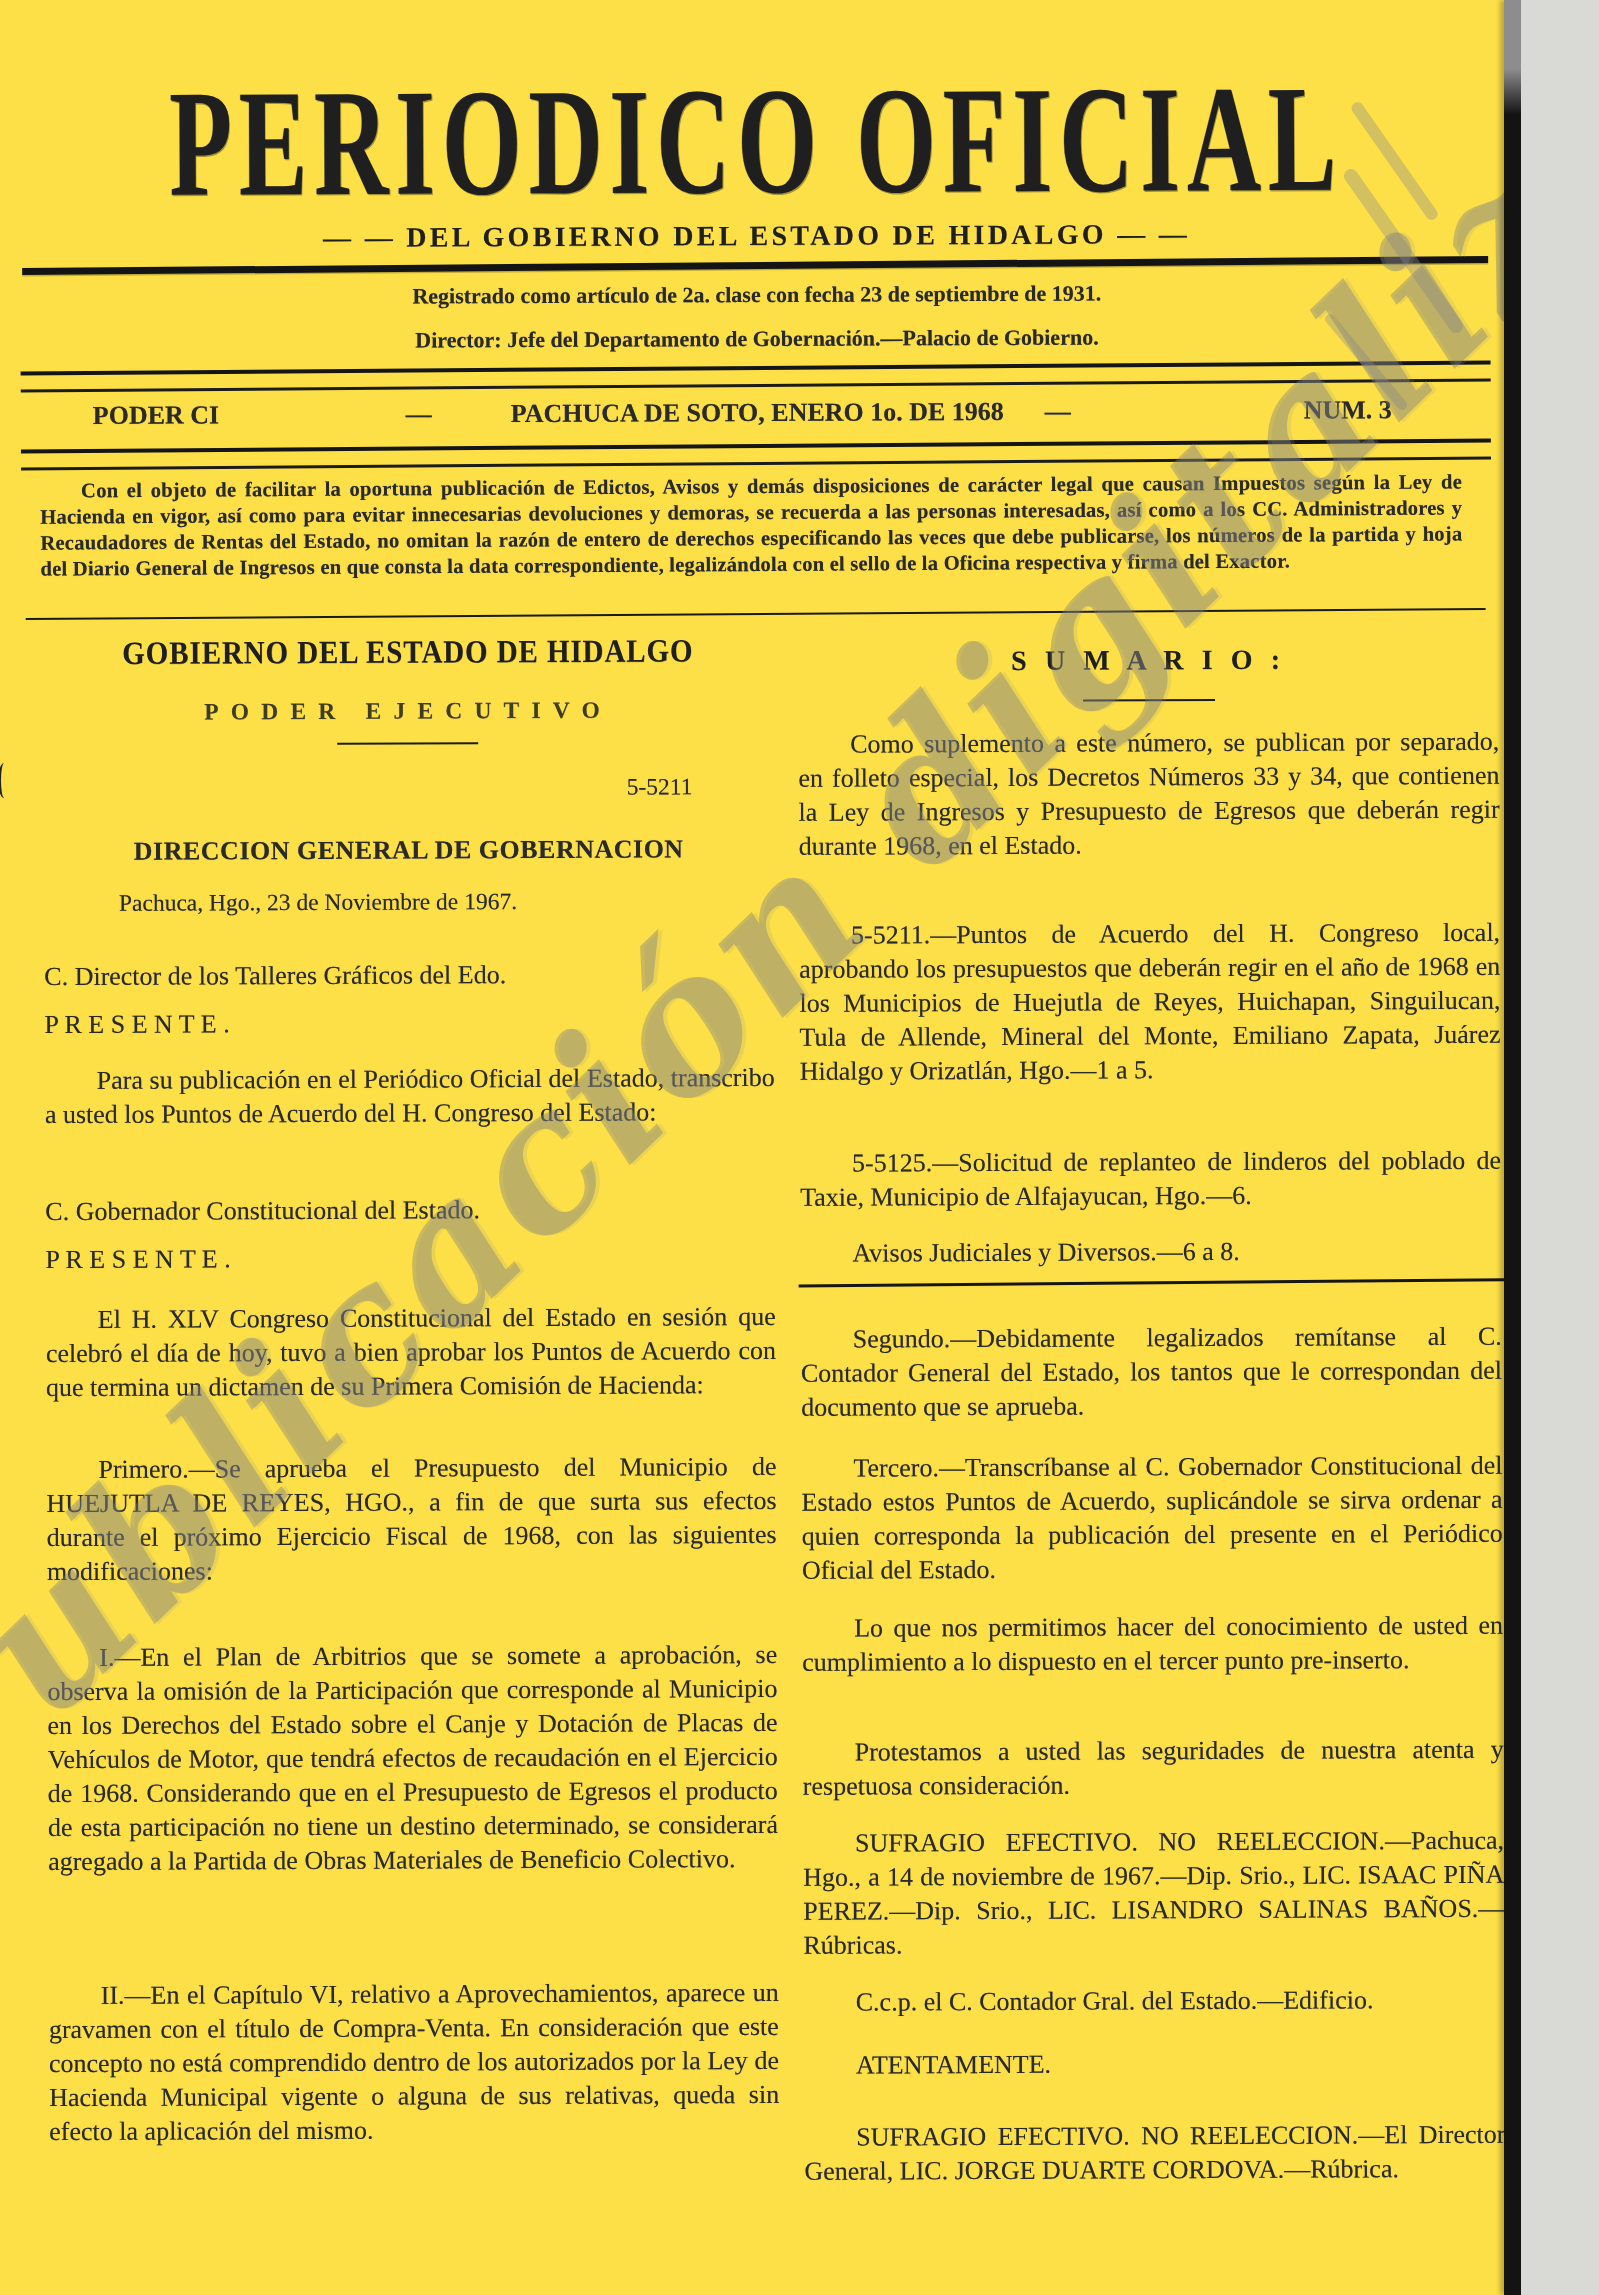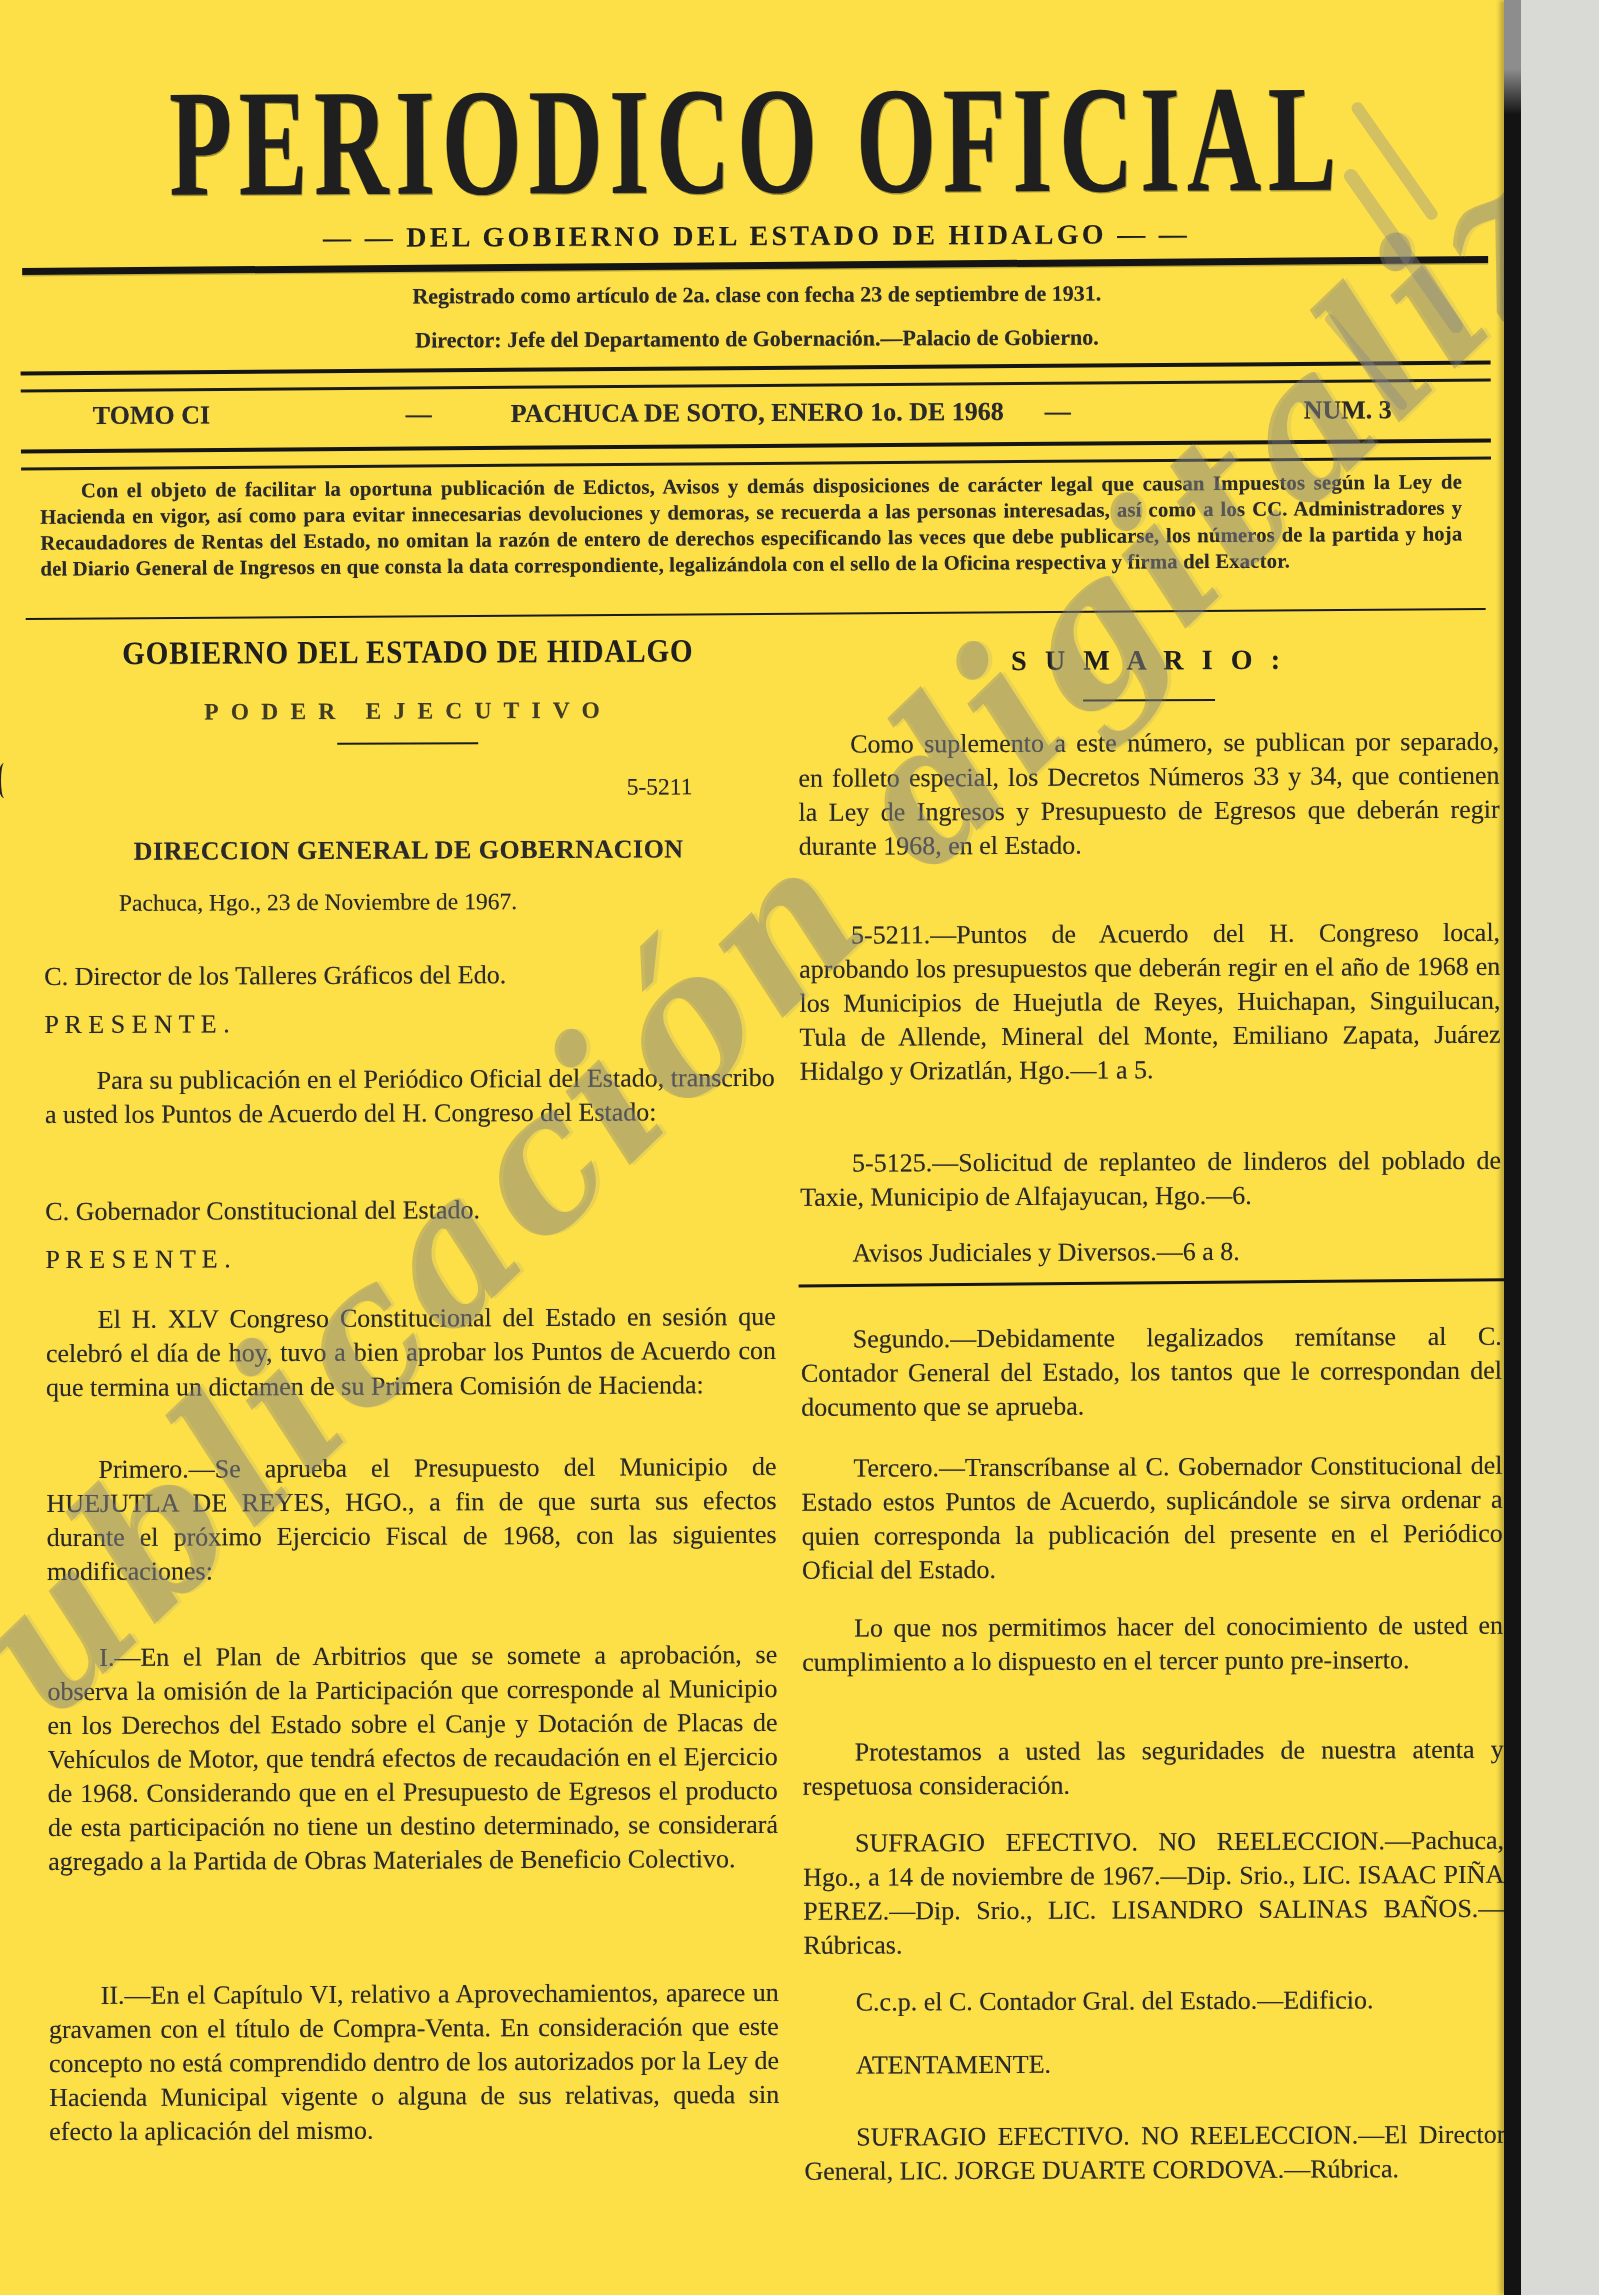--- a/index.html
+++ b/index.html
@@ -92,21 +92,21 @@
 
     <div class="abs ctr masthead ink">PERIODICO OFICIAL</div>
     <div class="abs ctr subtitle ink">— — DEL GOBIERNO DEL ESTADO DE HIDALGO — —</div>
 
     <div class="abs rule-thick"></div>
     <div class="abs ctr reg-line soft">Registrado como artículo de 2a. clase con fecha 23 de septiembre de 1931.</div>
     <div class="abs ctr dir-line soft">Director: Jefe del Departamento de Gobernación.—Palacio de Gobierno.</div>
 
     <div class="abs rule-double rd-a"></div>
     <div class="abs tomo-row soft">
-      <span class="t-tomo">TOMO CI</span>
+      <span class="t-tomo">PODER CI</span>
       <span class="t-d1">—</span>
       <span class="t-place">PACHUCA DE SOTO, ENERO 1o. DE 1968</span>
       <span class="t-d2">—</span>
       <span class="t-num">NUM. 3</span>
     </div>
     <div class="abs rule-double rd-b"></div>
 
     <div class="abs notice soft">Con el objeto de facilitar la oportuna publicación de Edictos, Avisos y demás disposiciones de carácter legal que causan Impuestos según la Ley de Hacienda en vigor, así como para evitar innecesarias devoluciones y demoras, se recuerda a las personas interesadas, así como a los CC. Administradores y Recaudadores de Rentas del Estado, no omitan la razón de entero de derechos especificando las veces que debe publicarse, los números de la partida y hoja del Diario General de Ingresos en que consta la data correspondiente, legalizándola con el sello de la Oficina respectiva y firma del Exactor.</div>
     <div class="abs rule-thin"></div>
 

